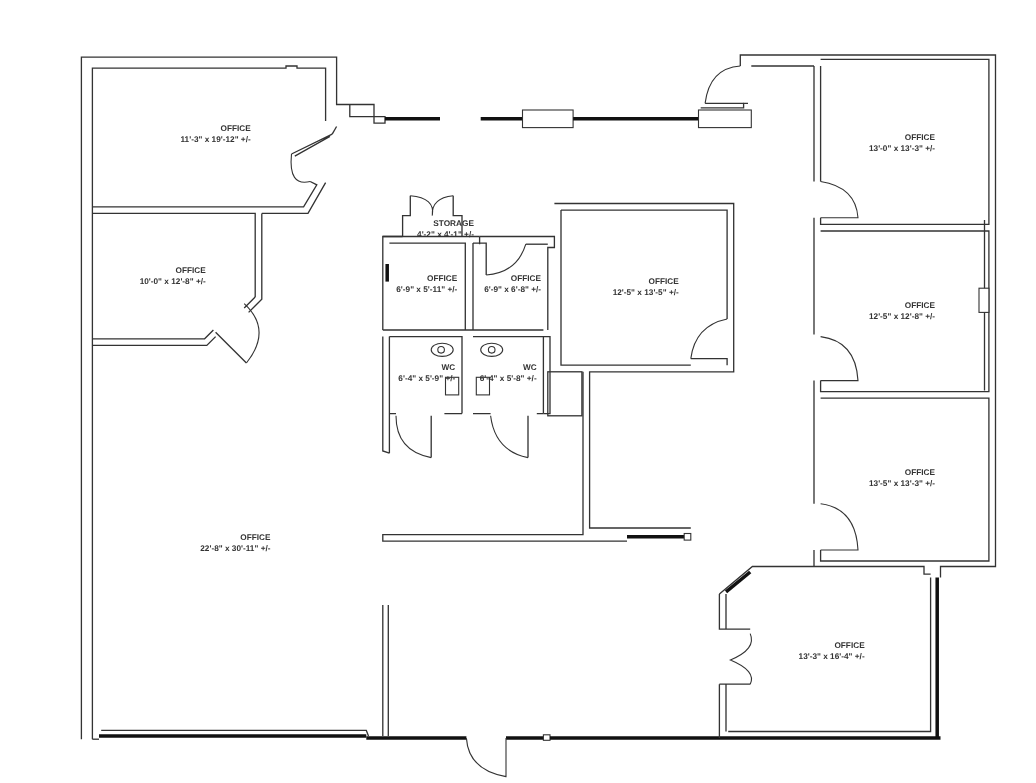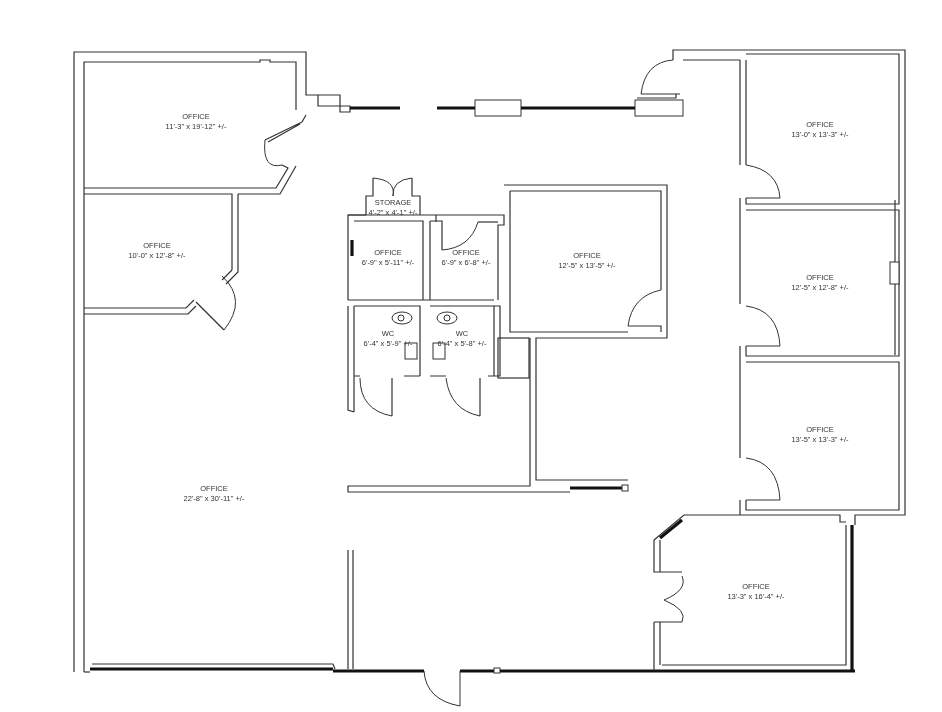--- a/index.html
+++ b/index.html
@@ -7,24 +7,25 @@
     #plan { position: absolute; left: 0; top: 0; }
     .w { fill: none; stroke: #333; stroke-width: 1.2; }
     .wt { fill: none; stroke: #111; stroke-width: 3.2; }
     .arc { fill: none; stroke: #333; stroke-width: 1; }
     .fx { fill: #fff; stroke: #333; stroke-width: 1; }
     .lbl {
       position: absolute;
       font-family: "Liberation Sans", sans-serif;
       font-size: 7.5px;
       color: #333;
-      text-align: center;
+      text-align: right;
       line-height: 10px;
       white-space: nowrap;
       transform: translateX(-50%);
+      font-weight: bold;
     }
   </style>
 </head>
 <body>
 
 <svg id="plan" width="942" height="712" viewBox="0 0 942 712">
 
   <g>
     <path class="w" d="M74 672 L74 52 L306 52 L306 95 L340 95 L340 112 L350 112 L350 106 L318 106 L318 95"></path>
     <path class="w" d="M84 672 L84 62 L260 62 L260 60 L270 60 L270 62 L296 62 L296 110"></path>
@@ -138,21 +139,21 @@
 </svg>
 
 <div class="lbl" style="left:196px;top:112px;">
   <div>OFFICE</div>
   <div>11'-3" x 19'-12" +/-</div>
 </div>
 <div class="lbl" style="left:157px;top:241px;">
   <div>OFFICE</div>
   <div>10'-0" x 12'-8" +/-</div>
 </div>
-<div class="lbl" style="left:393px;top:198px;">
+<div class="lbl" style="left:405px;top:198px;">
   <div>STORAGE</div>
   <div>4'-2" x 4'-1" +/-</div>
 </div>
 <div class="lbl" style="left:388px;top:248px;">
   <div>OFFICE</div>
   <div>6'-9" x 5'-11" +/-</div>
 </div>
 <div class="lbl" style="left:466px;top:248px;">
   <div>OFFICE</div>
   <div>6'-9" x 6'-8" +/-</div>

